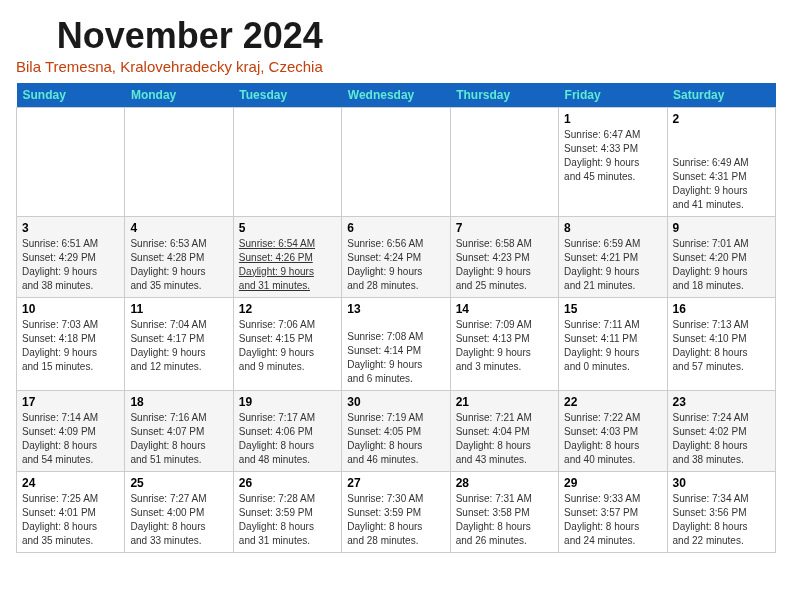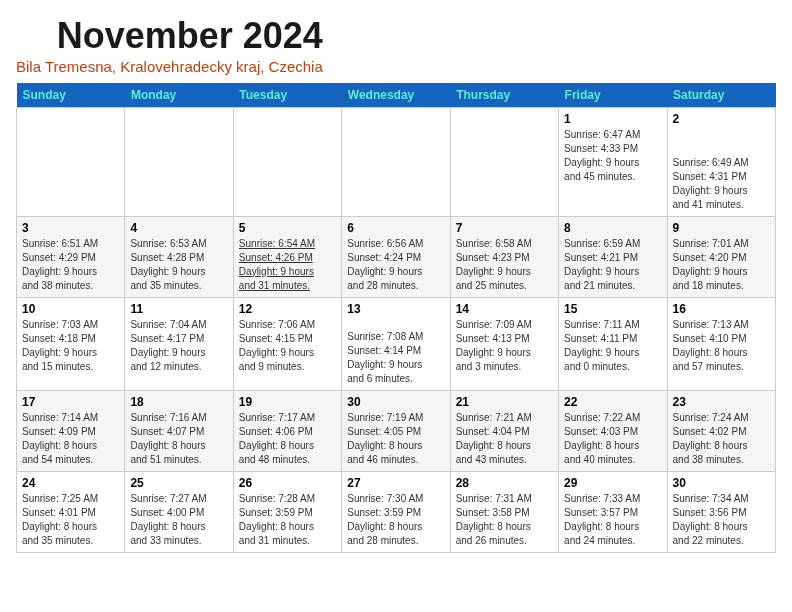--- a/index.html
+++ b/index.html
@@ -320,21 +320,21 @@
         </td>
         <td>
           <span class="day-number">28</span>
           <div class="day-info" style="white-space: pre-line;">Sunrise: 7:31 AM
 Sunset: 3:58 PM
 Daylight: 8 hours
 and 26 minutes.</div>
         </td>
         <td>
           <span class="day-number">29</span>
-          <div class="day-info" style="white-space: pre-line;">Sunrise: 7:33 AM
+          <div class="day-info" style="white-space: pre-line;">Sunrise: 9:33 AM
 Sunset: 3:57 PM
 Daylight: 8 hours
 and 24 minutes.</div>
         </td>
         <td>
           <span class="day-number">30</span>
           <div class="day-info" style="white-space: pre-line;">Sunrise: 7:34 AM
 Sunset: 3:56 PM
 Daylight: 8 hours
 and 22 minutes.</div>

